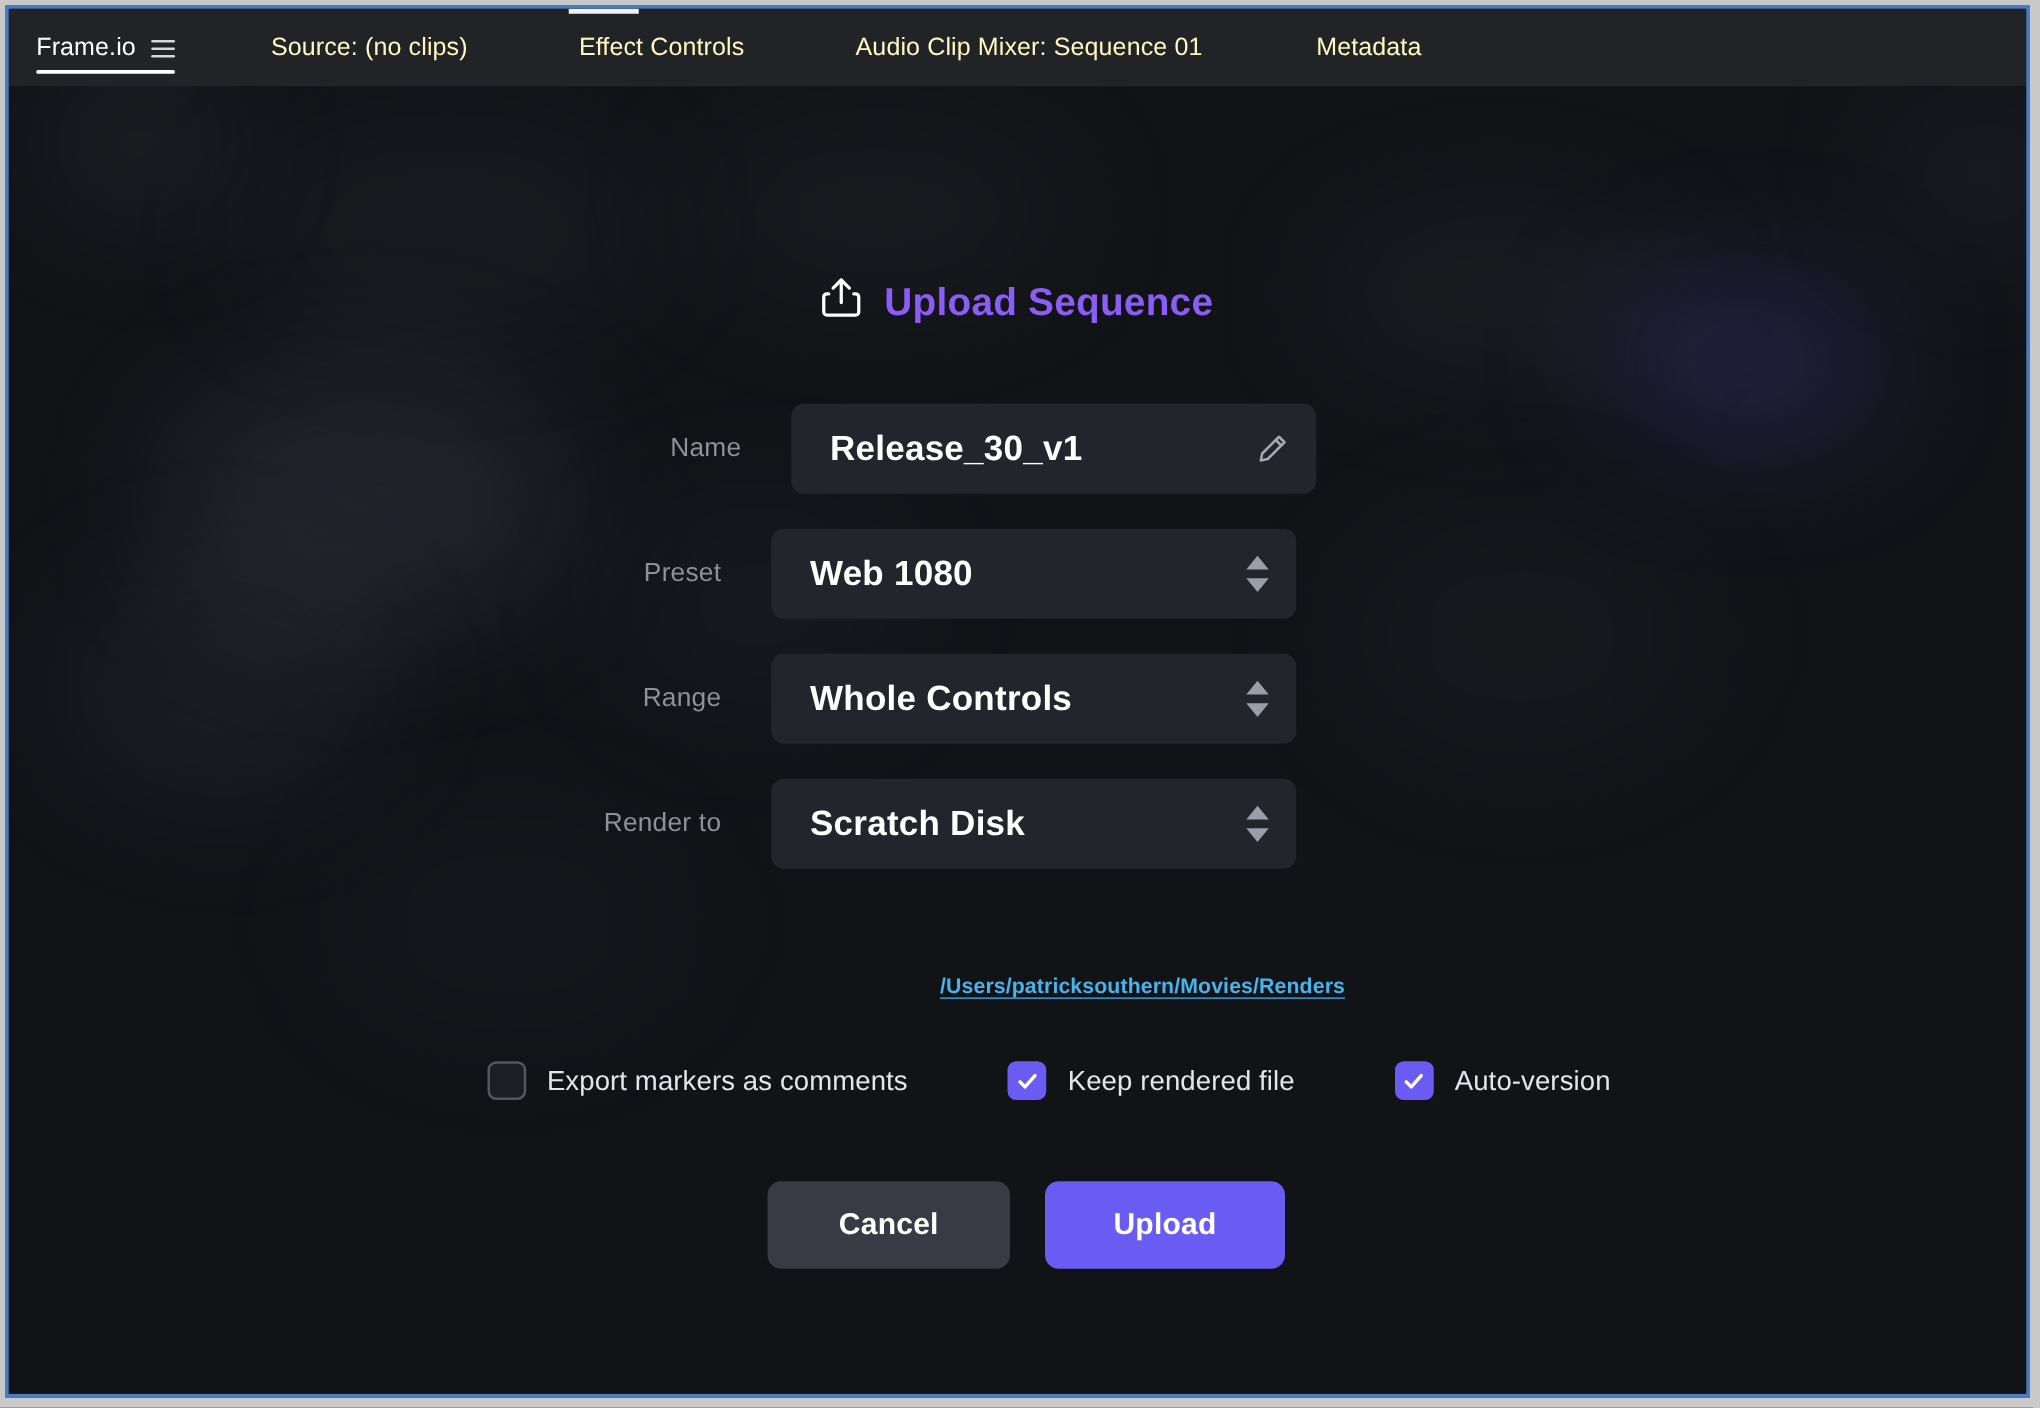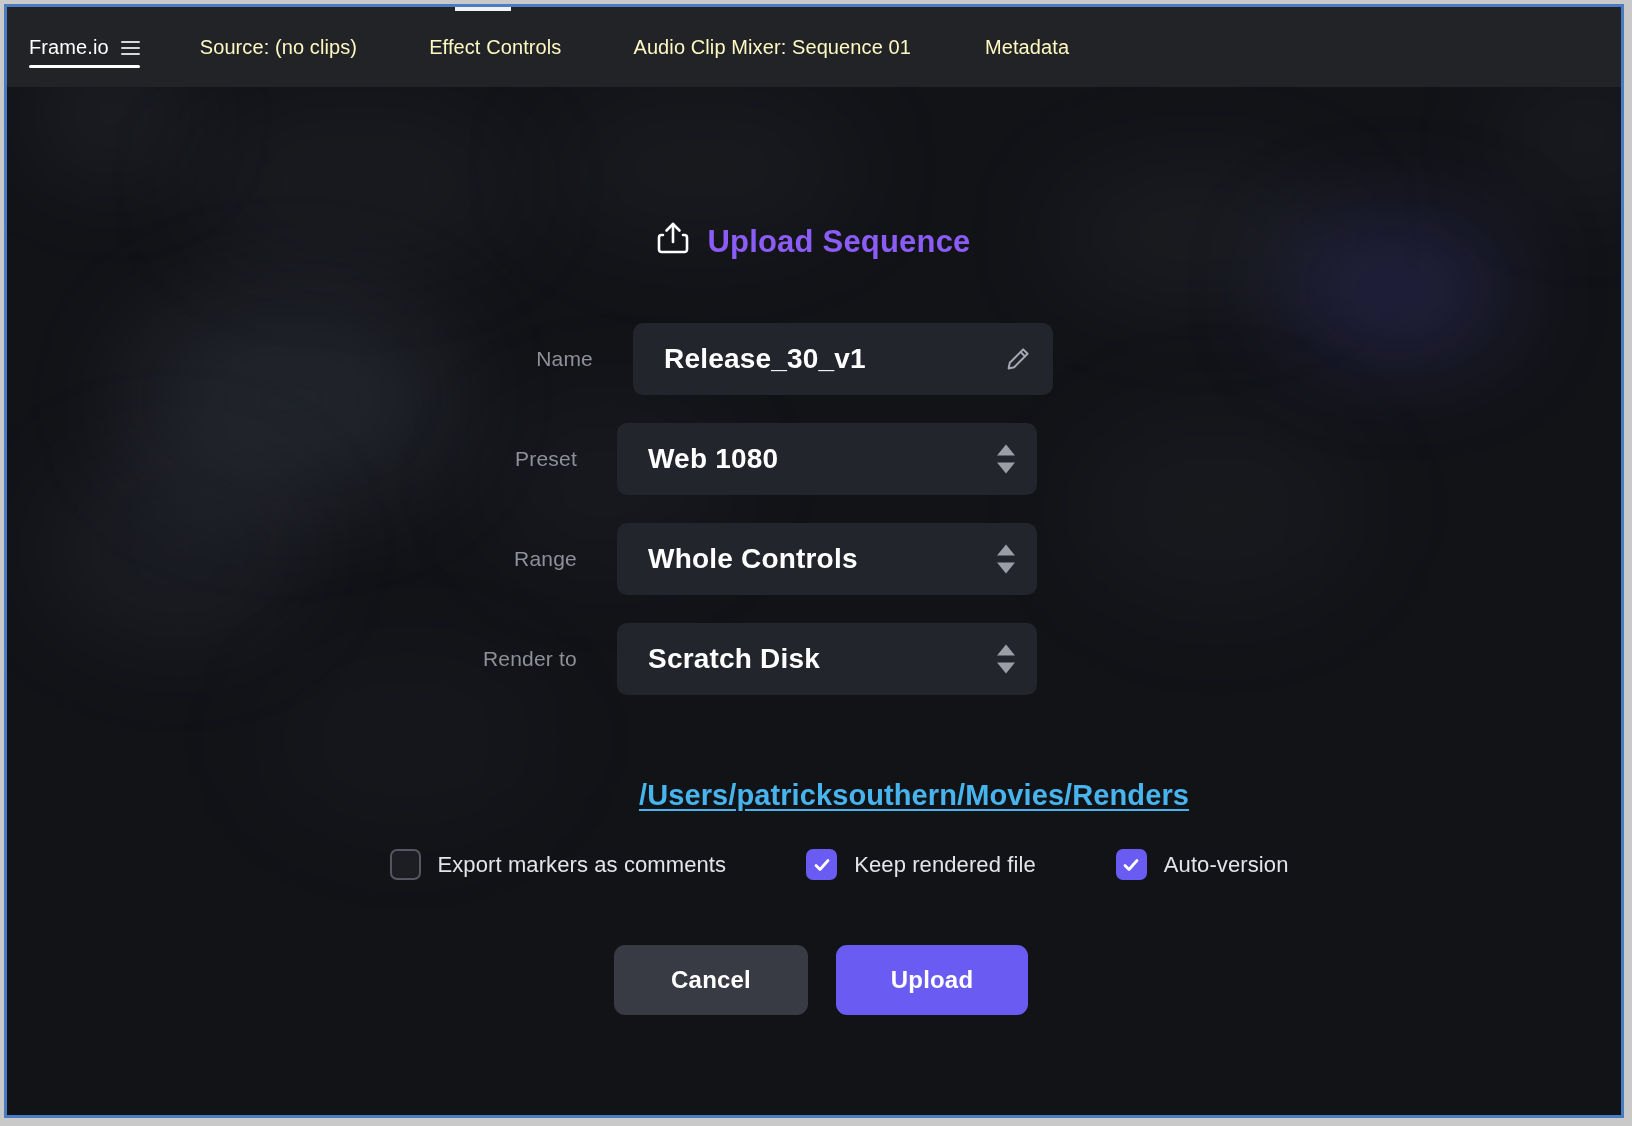--- a/index.html
+++ b/index.html
@@ -37,25 +37,26 @@
     height: 4px;
     background: #f2f2f2;
     z-index: 40;
   }
 
   
   #tab-bar {
     position: absolute;
     left: 0; top: 0;
     width: 100%;
-    height: 80px;
+    height: 62px;
     background: #222326;
     display: flex;
     align-items: center;
     z-index: 20;
+    gap: 17px;
   }
   .tab {
     position: relative;
     height: 62px;
     display: flex;
     align-items: center;
     gap: 12px;
     padding: 0 0;
     color: #fef9c3;
     font-size: 20px;
@@ -225,21 +226,21 @@
     top: 710px;
     left: 0;
     width: 100%;
     text-align: center;
     padding-left: 200px;
     box-sizing: border-box;
     z-index: 12;
   }
   #render-path-link a {
     color: #47b4ee;
-    font-size: 29px;
+    font-size: 17px;
     font-weight: bold;
     text-decoration: underline;
     text-underline-offset: 4px;
     letter-spacing: .1px;
     cursor: pointer;
   }
 
   
   #checkbox-row {
     position: absolute;

